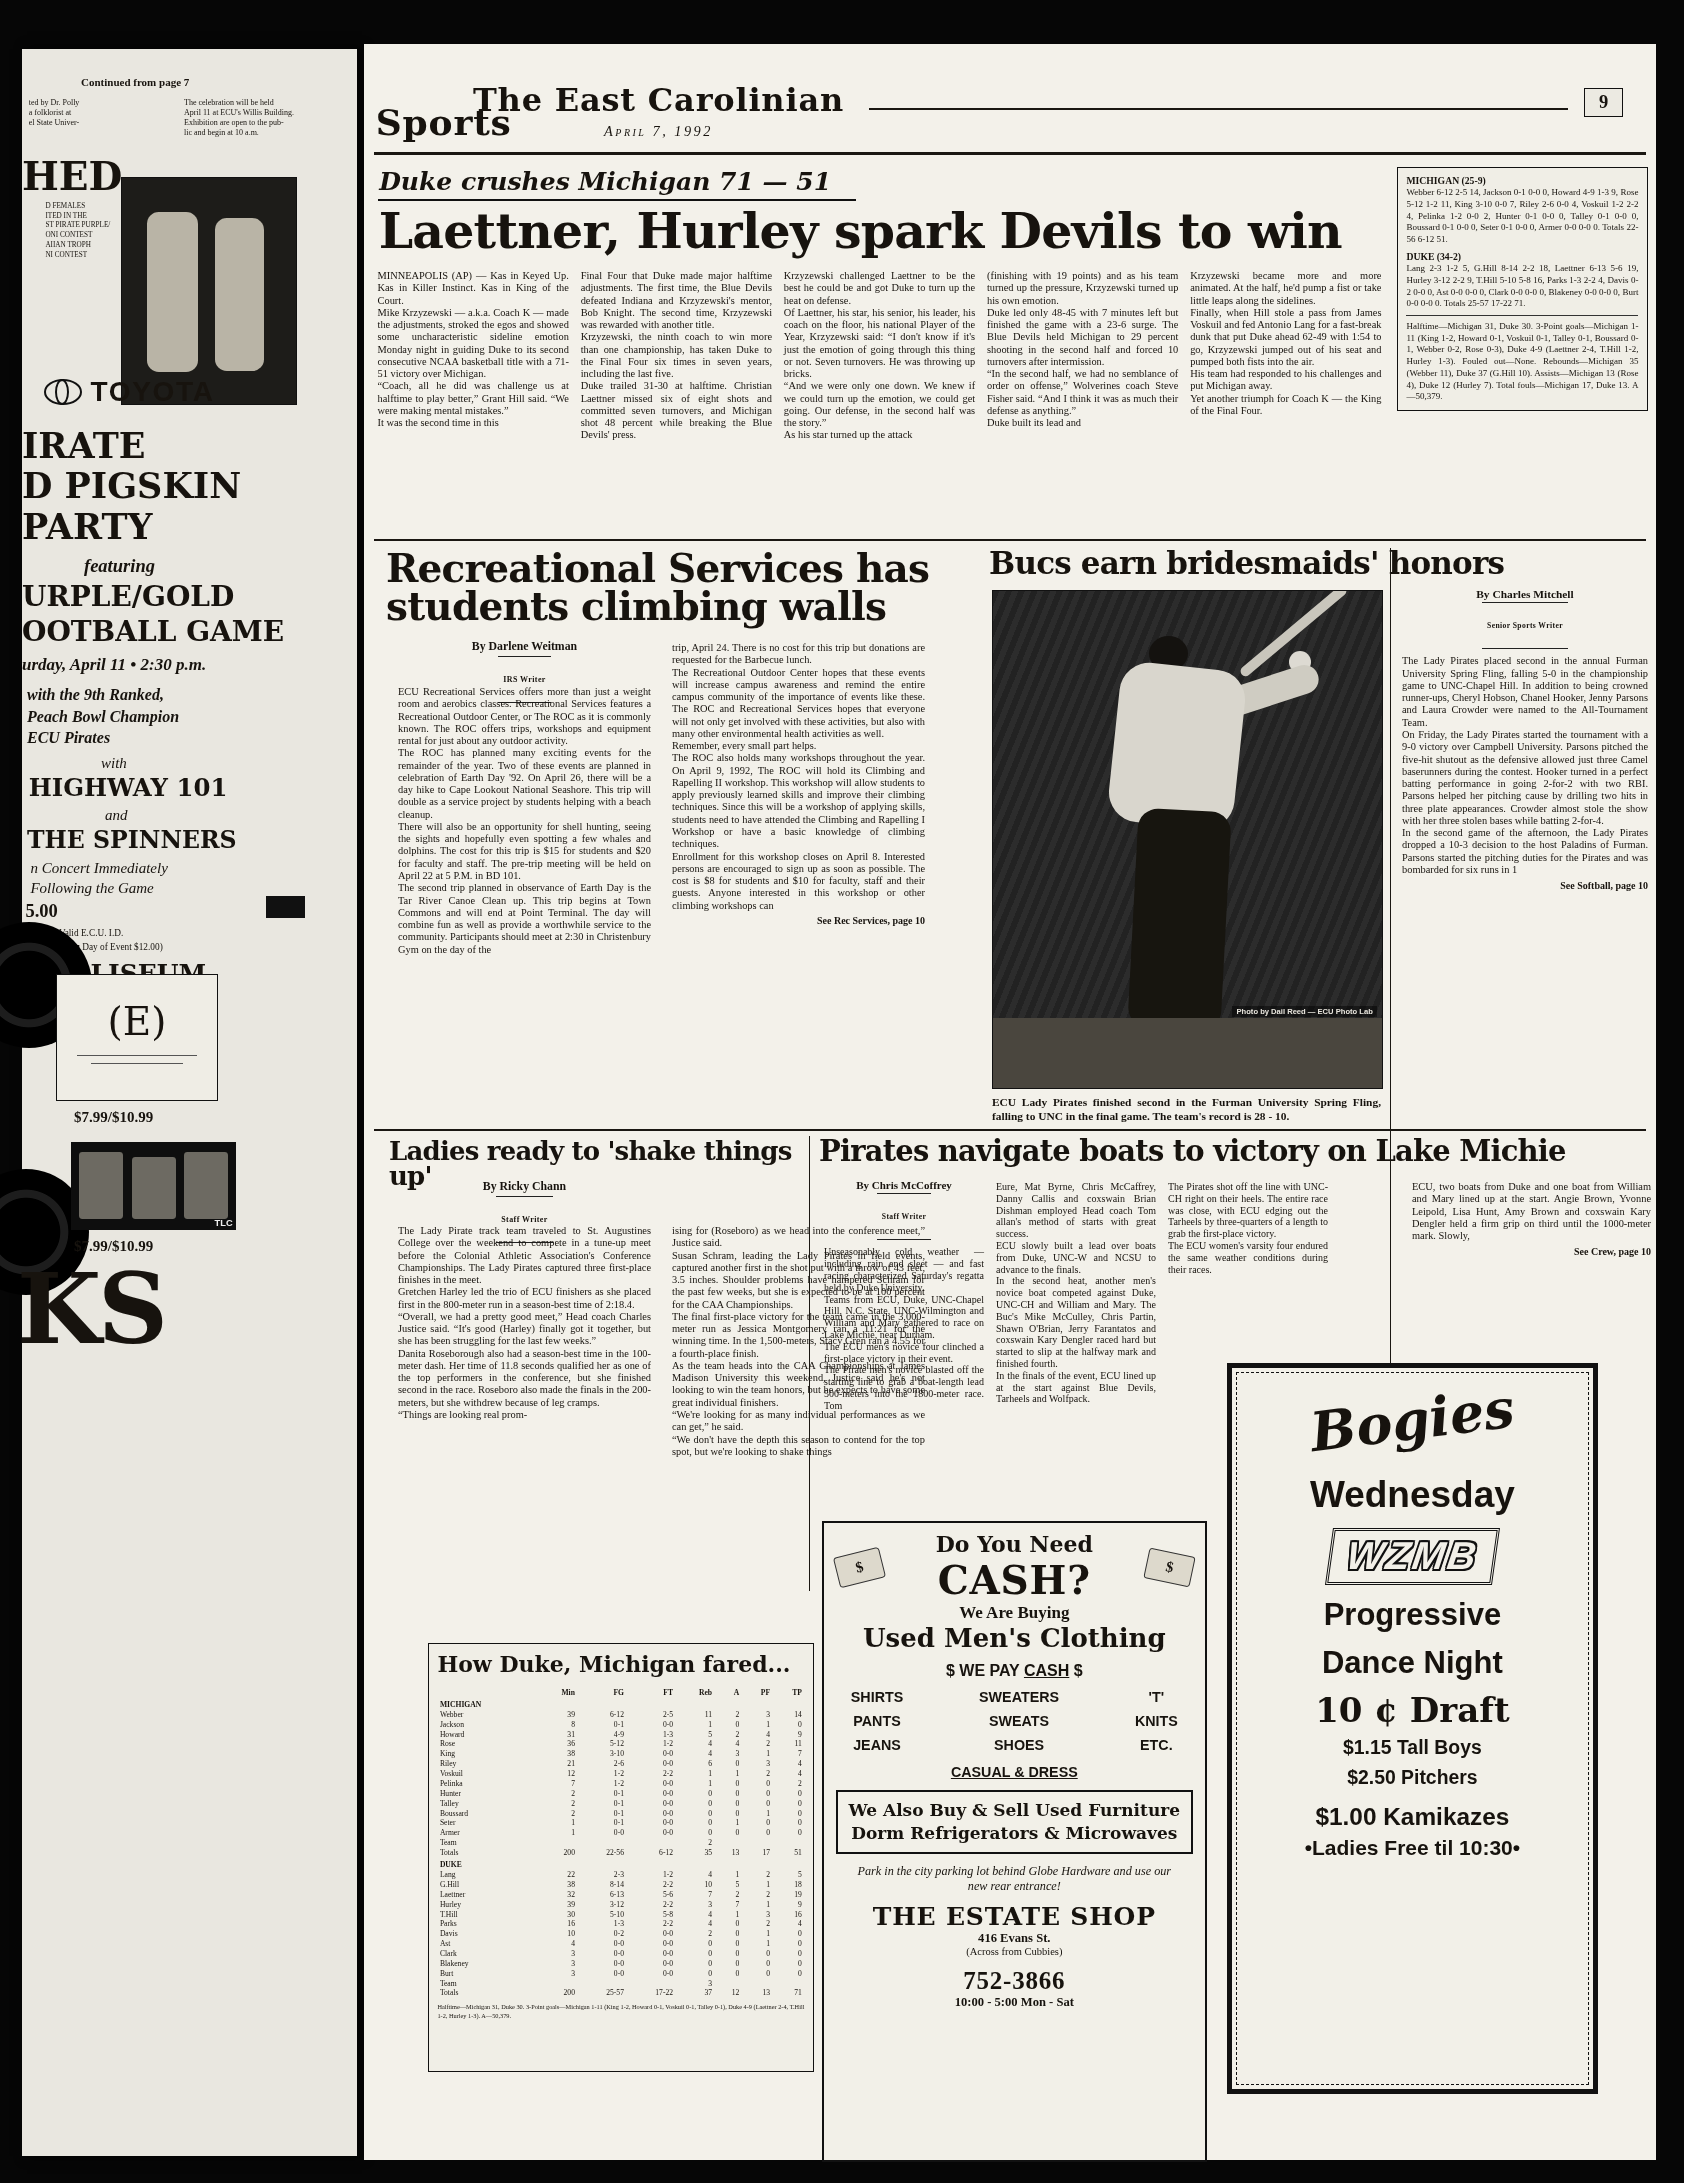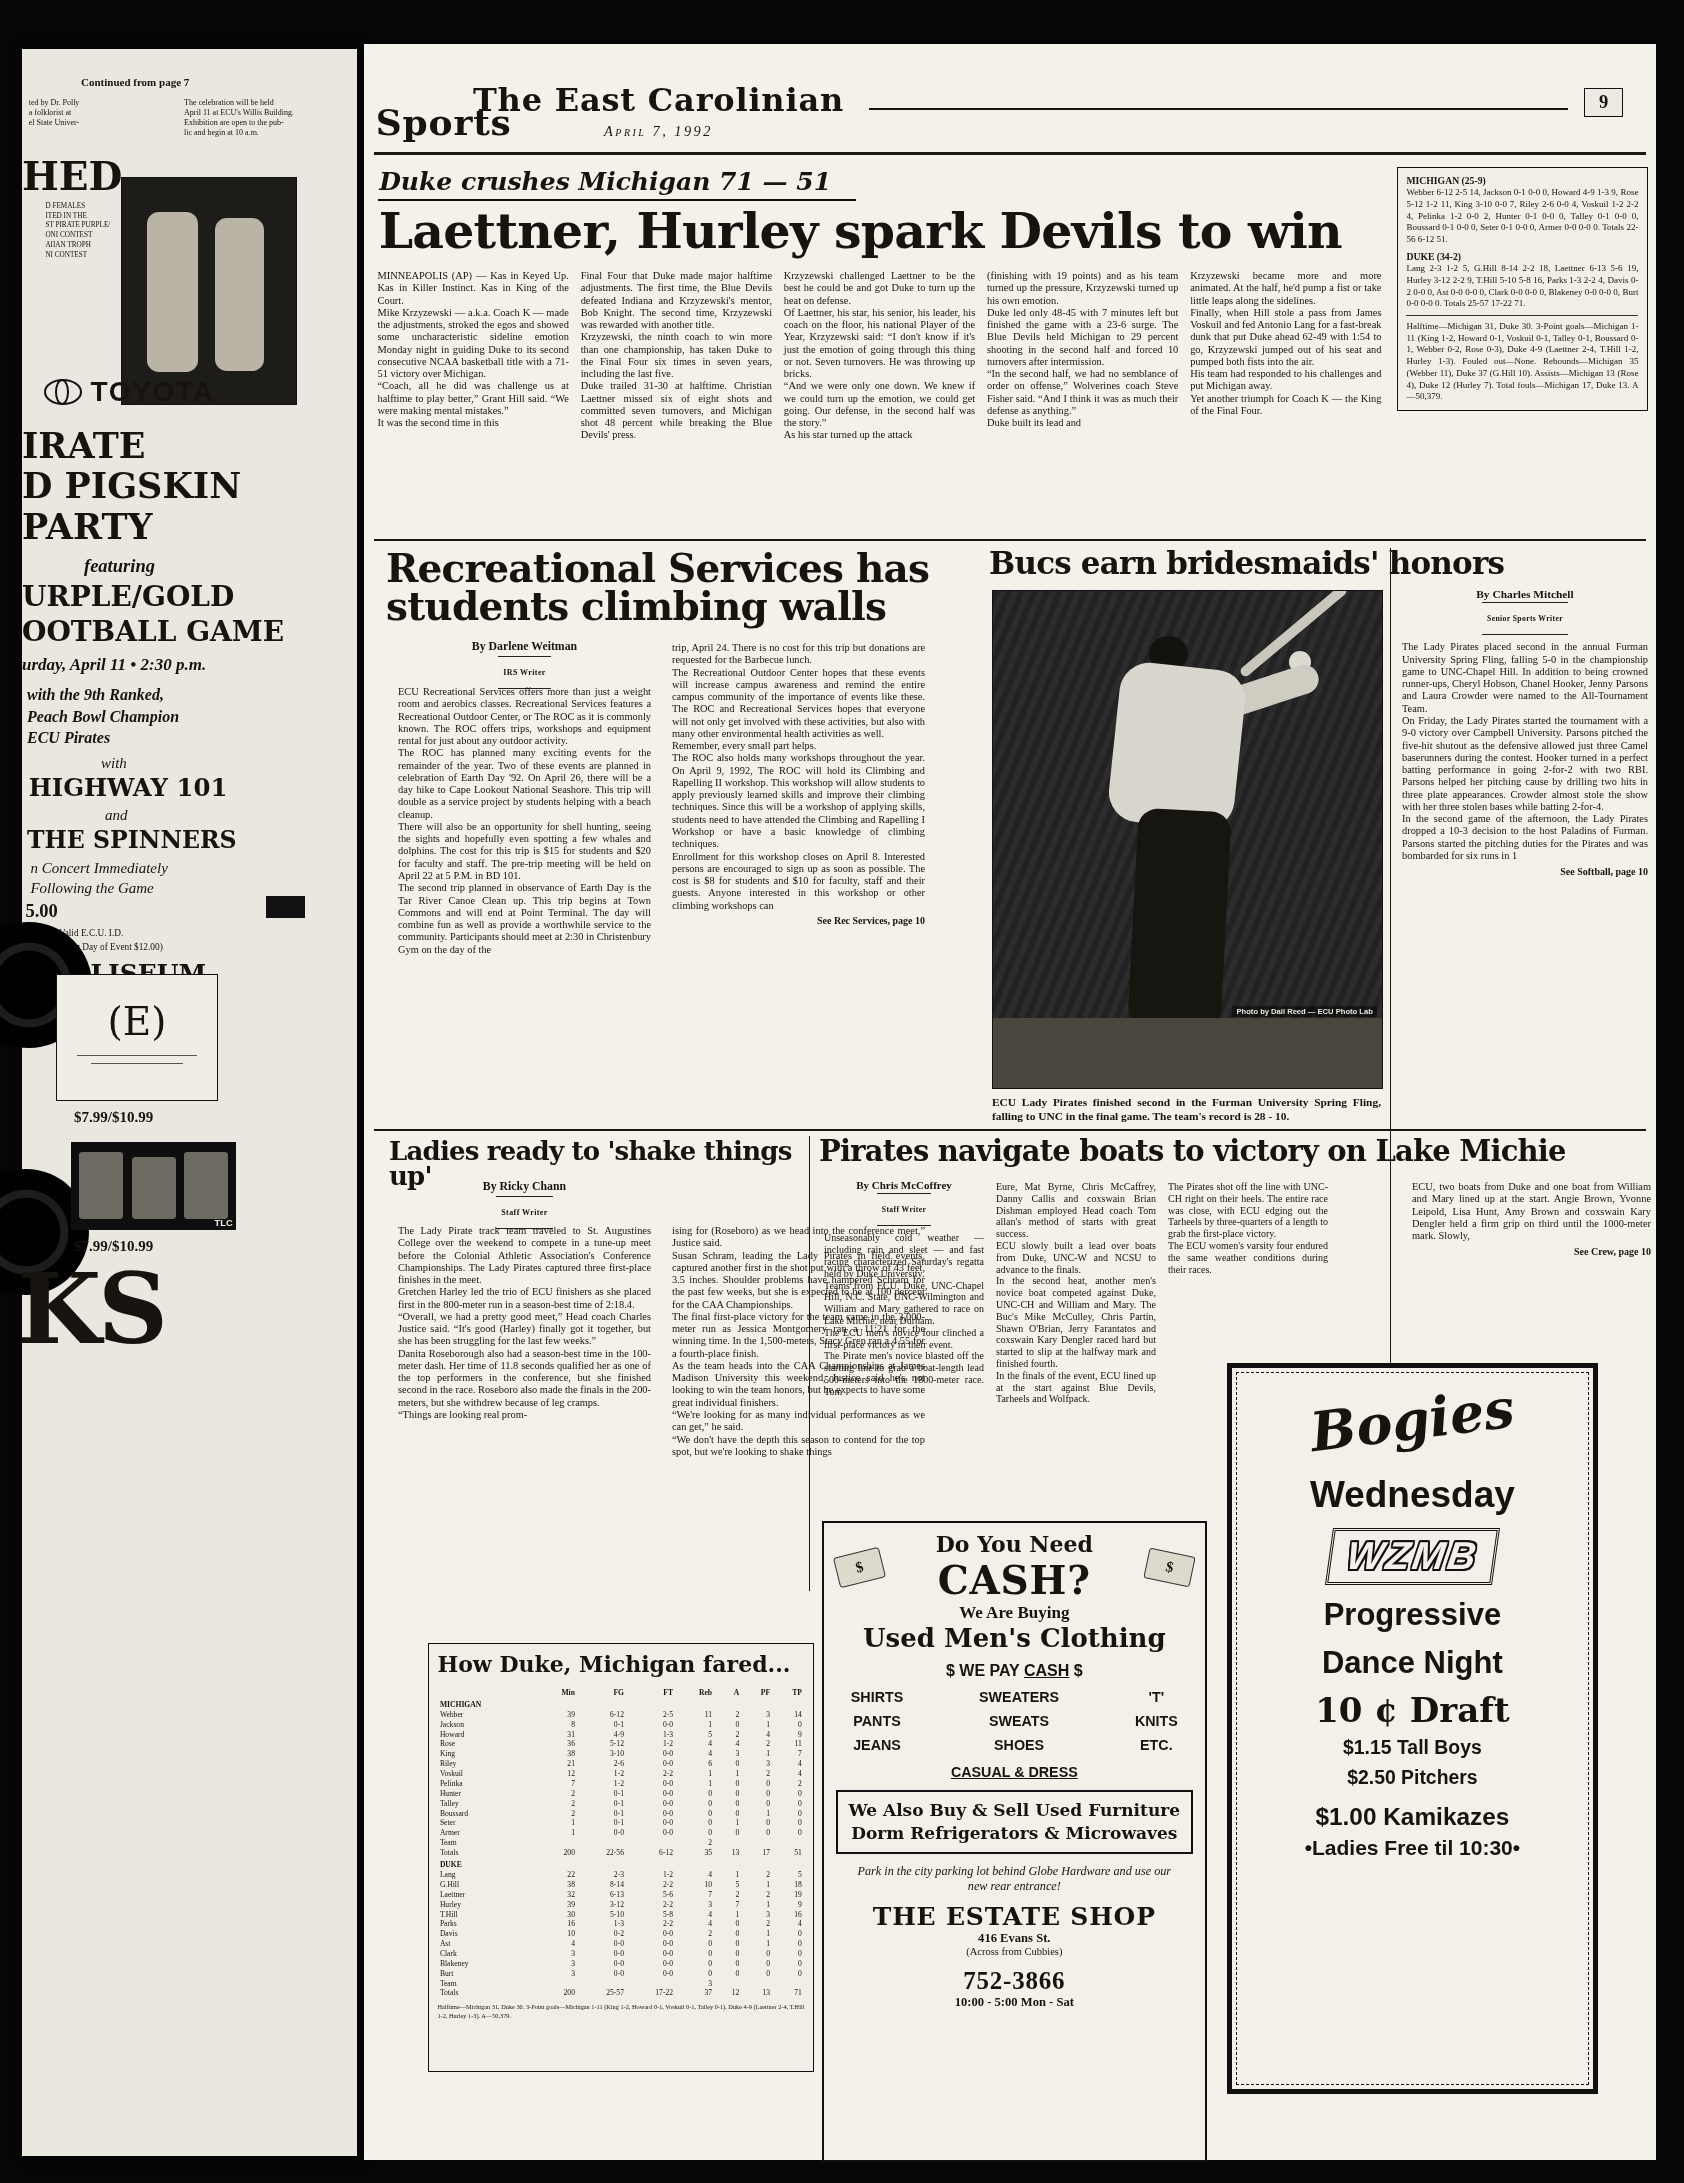--- a/index.html
+++ b/index.html
@@ -9,21 +9,21 @@
   .paper{position:absolute;background:#f2f0e9;}
   .strip{left:22px;top:49px;width:335px;height:2107px;background:#e9e7e0;box-shadow:5px 0 11.8px rgba(0,0,0,.8);}
   .page{left:364px;top:44px;width:1292px;height:2116px;background:#f3f1ea;}
   .rule{background:#1a1712;}
   .serifb{font-family:"DejaVu Serif",serif;font-weight:700;}
   .coltext{font-size:10.4px;line-height:1.18;text-align:justify;white-space:pre-line;}
   .jump{font-weight:700;font-size:10px;text-align:right;margin-top:3.4px;}
   .byline{text-align:center;margin-bottom:6.7px;}
   .byline .nm{font-weight:700;font-size:11.8px;}
   .byline .ttl{font-size:8px;font-weight:700;border-top:0.8px solid #222;border-bottom:0.8px solid #222;
-               display:inline-block;padding:11px 5px;margin-top:1.7px;letter-spacing:0.4px;}
+               display:inline-block;padding:18px 5px;margin-top:1.7px;letter-spacing:0.4px;}
   .headline{font-family:"DejaVu Serif",serif;font-weight:700;letter-spacing:-0.8px;line-height:.98;}
   
   .m-title{font-family:"DejaVu Serif",serif;font-weight:700;font-size:32px;text-align:center;letter-spacing:0.8px;}
   .m-date{font-style:italic;font-variant:small-caps;font-size:14.3px;letter-spacing:2.5px;text-align:center;}
   .pageno{border:1.7px solid #111;width:37px;height:27px;display:flex;align-items:center;justify-content:center;
           font-weight:700;font-size:18.5px;background:#eceae2;}
   
   .boxscore{border:1.7px solid #111;padding:6.7px 8.4px;font-size:9px;line-height:1.3;text-align:justify;background:#f0eee6;}
   .boxscore .hdr{font-weight:700;font-size:9.7px;text-align:left;}
   .boxscore .blk{margin-bottom:5px;}

